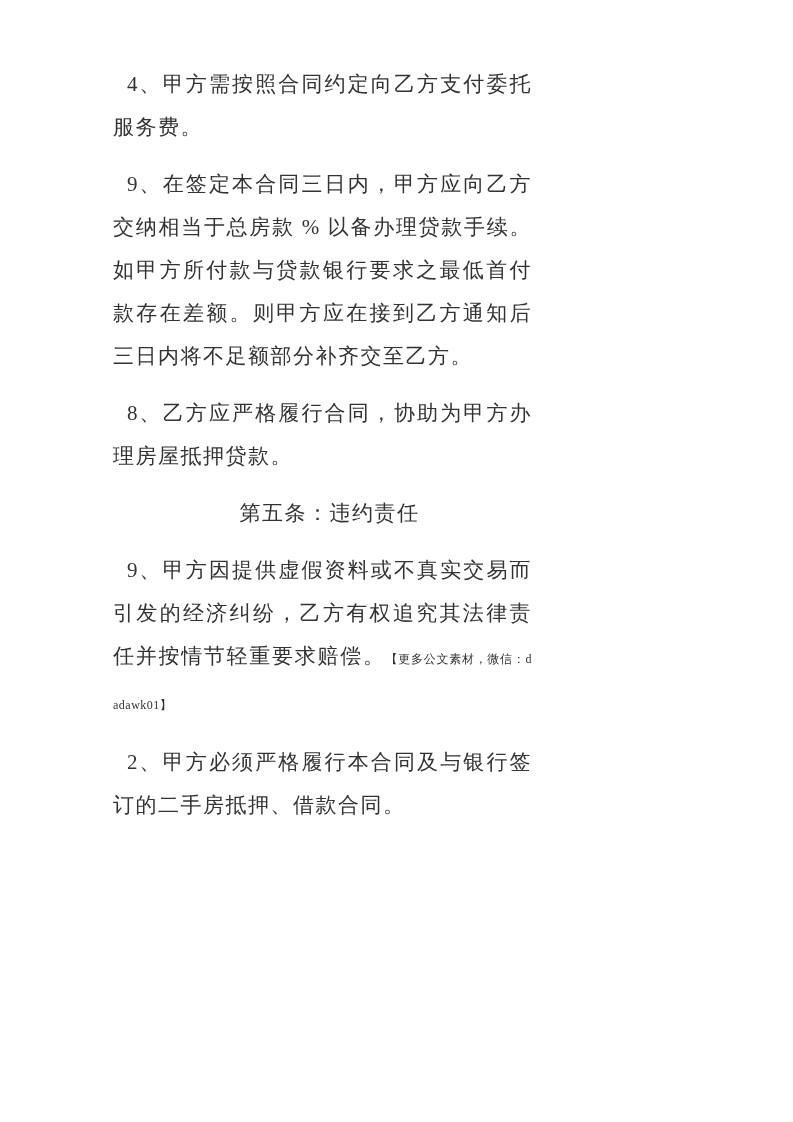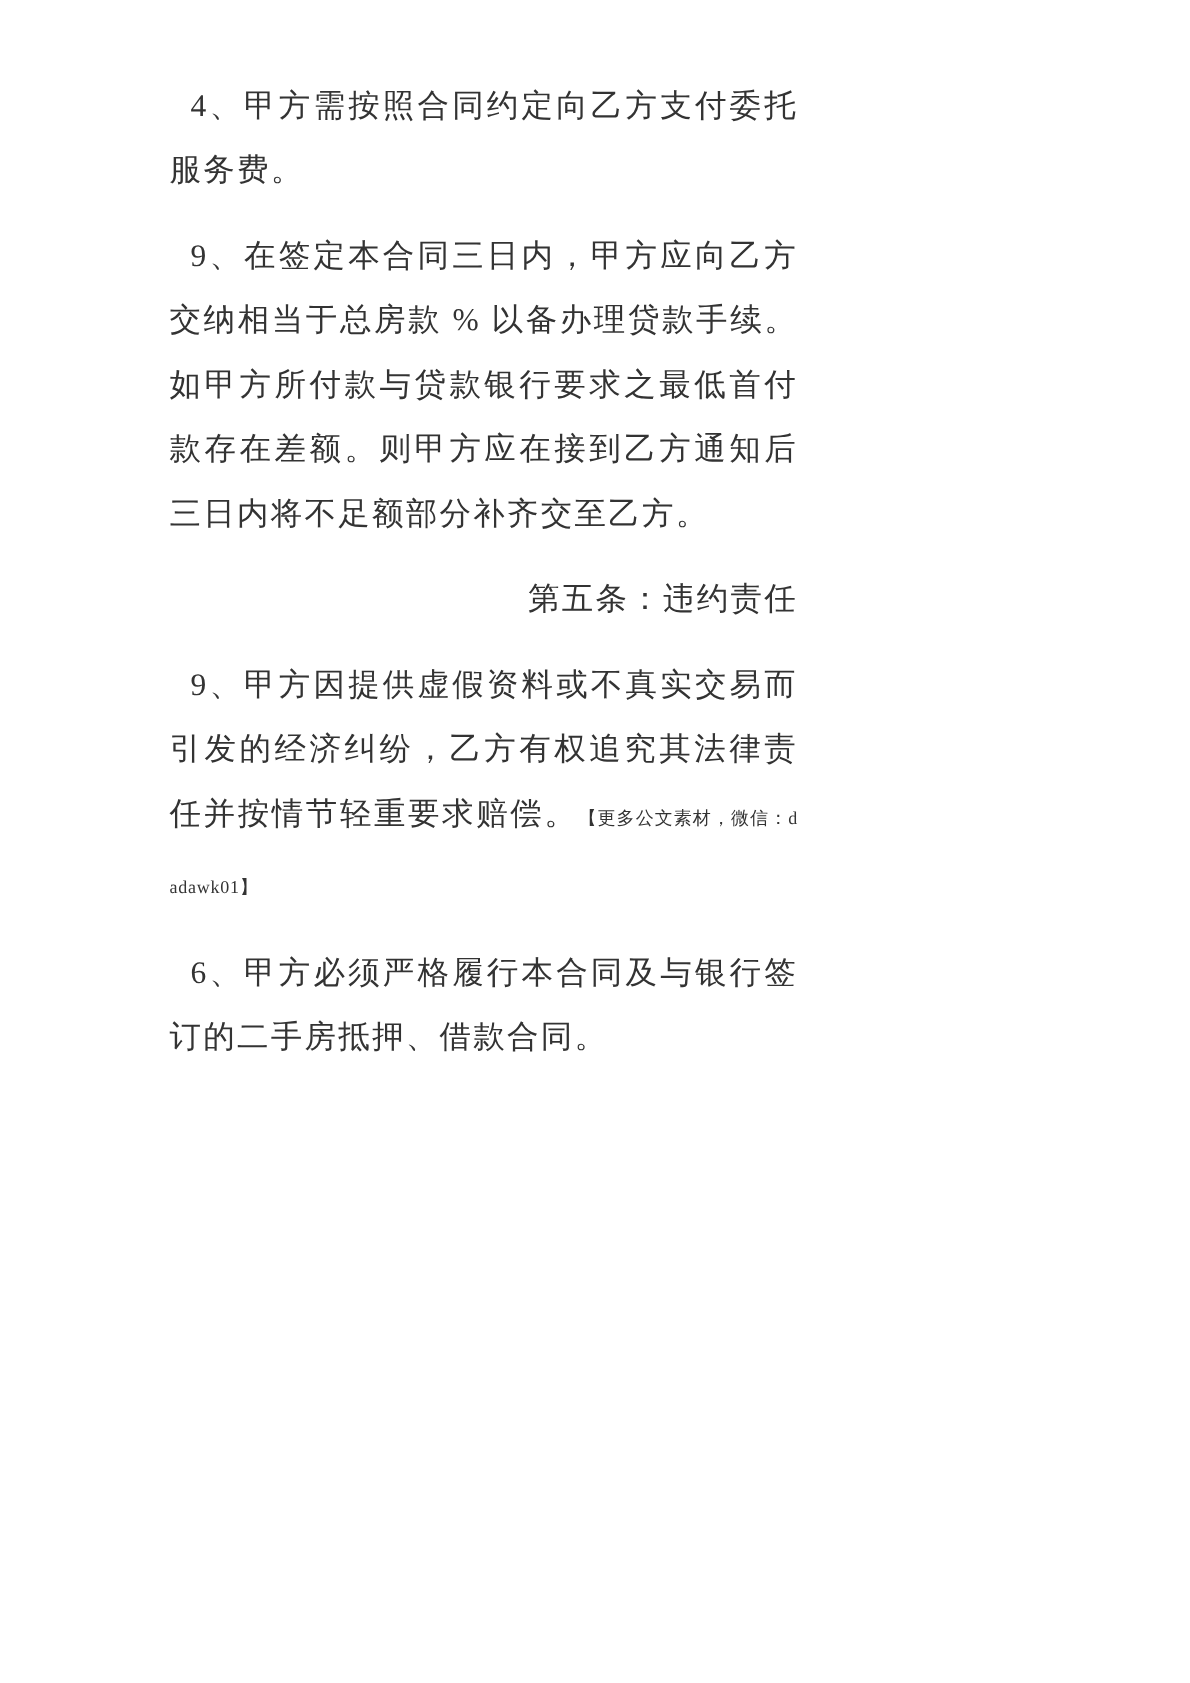--- a/index.html
+++ b/index.html
@@ -9,54 +9,55 @@
   }
   body {
     width: 793px;
     height: 1122px;
     overflow: hidden;
     font-family: "Liberation Serif", "DejaVu Serif", serif;
   }
   .doc {
     box-sizing: border-box;
     width: 644px;
-    padding: 49px 112px 0 113px;
+    padding: 63px 112px 0 113px;
     color: #333333;
   }
   .para {
     margin: 0 0 14px 0;
     font-size: 21px;
     line-height: 43px;
     letter-spacing: 1.5px;
     text-align: justify;
     text-justify: inter-character;
     text-indent: 14px;
     color: #333333;
   }
   .para.heading {
-    text-align: right;
+    text-align: center;
   }
   .para-note {
     font-size: 12px;
     letter-spacing: 0.5px;
     color: #333333;
   }
 </style>
 </head>
 <body>
 
 <div class="doc">
   <p class="para"><span class="para-text">4、甲方需按照合同约定向乙方支付委托服务费。</span></p>
 
   <p class="para"><span class="para-text">9、在签定本合同三日内，甲方应向乙方交纳相当于总房款 % 以备办理贷款手续。如甲方所付款与贷款银行要求之最低首付款存在差额。则甲方应在接到乙方通知后三日内将不足额部分补齐交至乙方。</span></p>
 
 
 
+  <p class="para"><span class="para-text">8、乙方应严格履行合同，协助为甲方办理房屋抵押贷款。</span></p>
 
   <p class="para heading"><span class="para-text">第五条：违约责任</span></p>
 
   <p class="para"><span class="para-text">9、甲方因提供虚假资料或不真实交易而引发的经济纠纷，乙方有权追究其法律责任并按情节轻重要求赔偿。</span><span class="para-note">【更多公文素材，微信：d adawk01】</span></p>
 
-  <p class="para"><span class="para-text">6、甲方必须严格履行本合同及与银行签订的二手房抵押、借款合同。</span></p>
+  <p class="para"><span class="para-text">2、甲方必须严格履行本合同及与银行签订的二手房抵押、借款合同。</span></p>
 
 
   <p class="para"></p>
 </div>
 
 </body></html>

